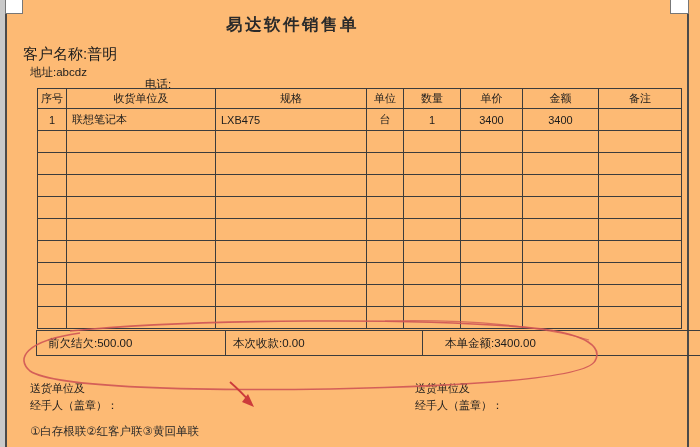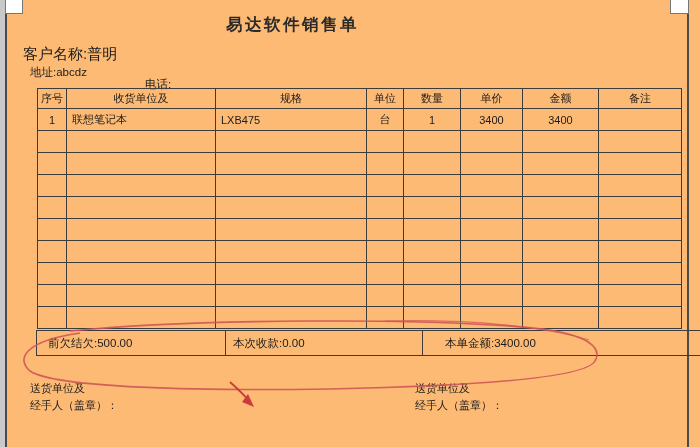--- a/index.html
+++ b/index.html
@@ -209,20 +209,21 @@
   <div class="abs sig sig-left">
     <div>送货单位及</div>
     <div>经手人（盖章）：</div>
   </div>
   <div class="abs sig sig-right">
     <div>送货单位及</div>
     <div>经手人（盖章）：</div>
   </div>
 
 
+  <div class="abs copies-note">①白存根联②红客户联③黄回单联</div>
 
   <svg class="abs overlay-svg" viewBox="0 0 700 447" xmlns="http://www.w3.org/2000/svg">
     <g>
       <path d="M 70 331 C 190 319, 430 317, 543 329 C 586 335, 603 347, 595 361
                C 586 378, 470 386, 330 389 C 200 391, 55 388, 30 371
                C 16 359, 24 341, 80 333" fill="none" stroke="#cf5555" stroke-width="1.6" opacity="0.9"></path>
       <path d="M 385 321 C 475 319, 545 327, 589 340" fill="none" stroke="#cf5555" stroke-width="1.2" opacity="0.75"></path>
     </g>
     <g>
       <path d="M 230 382 C 239 390, 245 396, 250 402" fill="none" stroke="#cc3b3b" stroke-width="1.8"></path>

